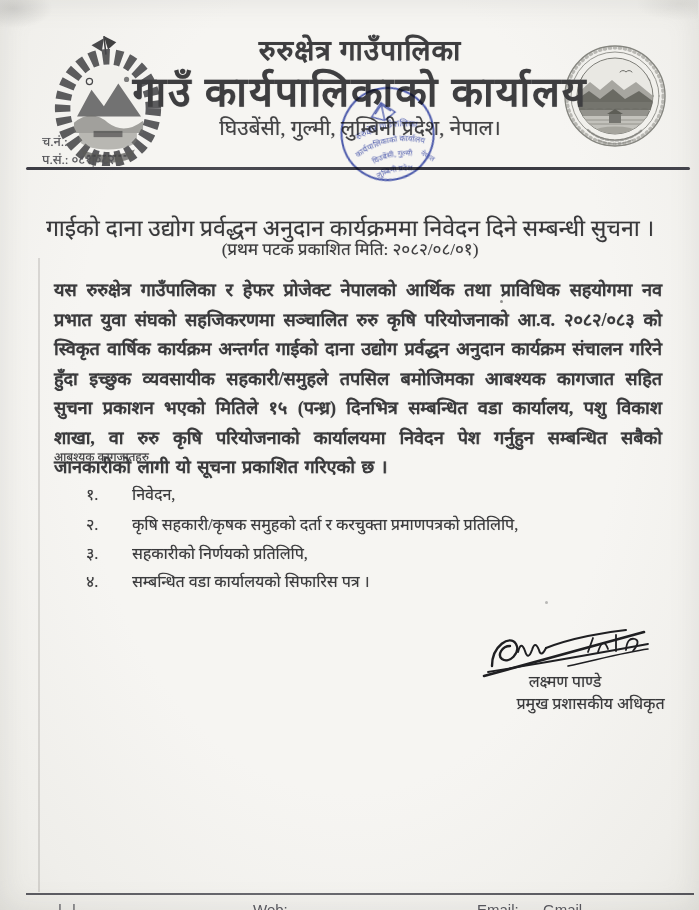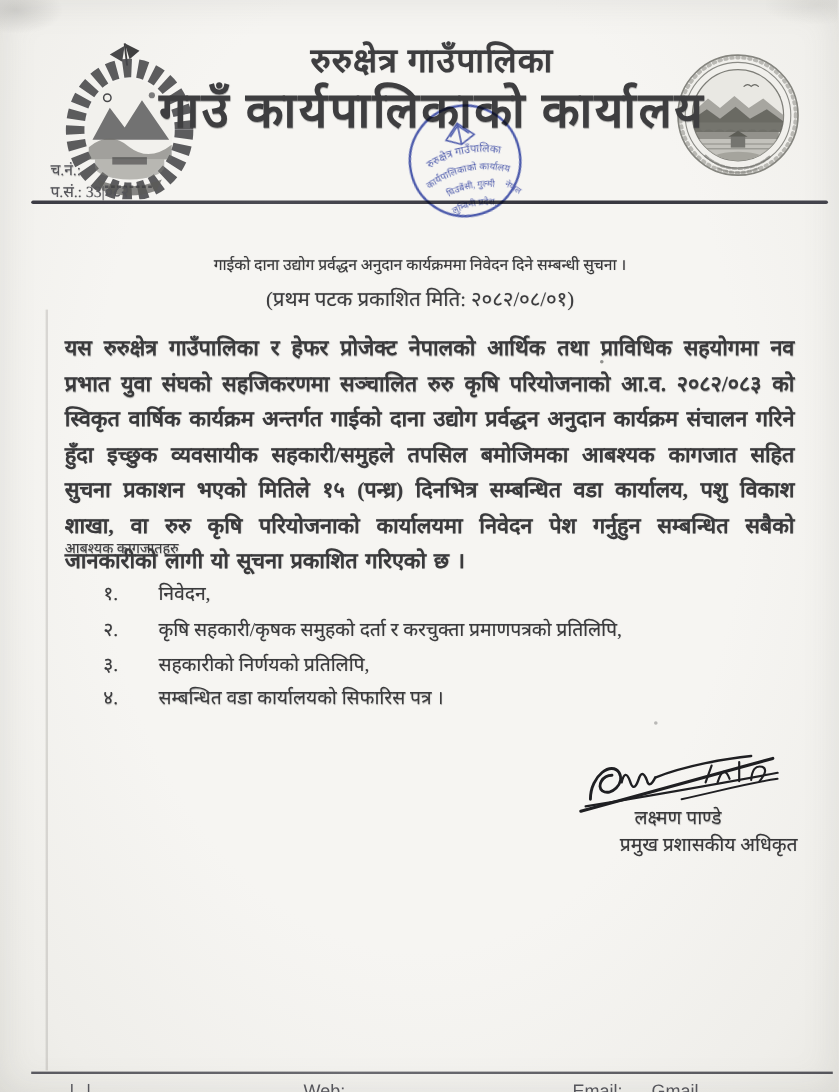--- a/index.html
+++ b/index.html
@@ -23,21 +23,21 @@
   .address-line{left:140px;top:113px;width:440px;font-size:21px;color:#434345;}
 
   .ref-label{left:42px;top:132px;font-size:13px;color:#55555a;}
   .dispatch-label{left:42px;top:150px;font-size:13px;color:#55555a;}
 
   .head-rule{left:26px;top:167px;width:664px;height:3px;
     background:linear-gradient(90deg,#3c3c44 0%,#4a4a52 30%,#35353d 65%,#44444c 100%);
     border-radius:2px;}
 
   .notice-number{left:262px;top:185px;width:200px;font-size:15px;color:#4a4a4e;}
-  .notice-title{left:30px;top:211px;width:640px;font-size:13px;color:#38383a;font-weight:500;}
+  .notice-title{left:30px;top:211px;width:640px;font-size:23px;color:#38383a;font-weight:500;}
   .notice-date{left:30px;top:237px;width:640px;font-size:17px;color:#3c3c3e;}
 
   .body-par{left:54px;top:276px;width:608px;font-size:18px;line-height:29.5px;
     text-align:justify;color:#3a3a3c;word-spacing:2px;font-weight:bold;}
 
   .docs-heading{left:54px;top:448px;font-size:12px;color:#3c3c3e;}
   .doc-item{font-size:16px;color:#3a3a3c;}
   .doc-num{position:absolute;left:86px;width:30px;}
   .doc-text{position:absolute;left:132px;width:520px;}
 
@@ -125,22 +125,23 @@
           <ellipse cx="53" cy="93" rx="20" ry="4.5" fill="#a5a49d"></ellipse>
         </g>
         <path d="M26,92 A40,40 0 0 0 80,92" fill="none" stroke="#6f6f6a" stroke-width="2.2" stroke-dasharray="3 2" opacity="0.6"></path>
         <path d="M36,102 A40,40 0 0 0 70,102" fill="none" stroke="#7c7c76" stroke-width="1.6" stroke-dasharray="2 1.5" opacity="0.55"></path>
       </g>
     </svg>
   </div>
 
   <div class="abs center ink office-title">गाउँ  कार्यपालिकाको कार्यालय</div>
   <div class="abs center ink muni-title">रुरुक्षेत्र गाउँपालिका</div>
+  <div class="abs center ink address-line">घिउबेंसी, गुल्मी, लुम्बिनी प्रदेश, नेपाल।</div>
   <div class="abs ink ref-label">च.नं.:</div>
-  <div class="abs ink dispatch-label">प.सं.: 33|०८२</div>
+  <div class="abs ink dispatch-label">प.सं.: ०८१|०८२</div>
   <div class="abs head-rule"></div>
 
   <div class="abs stamp-wrap">
     <svg width="100" height="108" viewBox="0 0 100 108">
       <defs>
         <path id="arcA" d="M8,56 Q50,32 92,56"></path>
         <path id="arcB" d="M10,70 Q50,48 90,70"></path>
         <path id="arcC" d="M15,83 Q50,64 85,83"></path>
         <path id="arcD" d="M20,97 Q50,80 80,97"></path>
         <filter id="b3">

